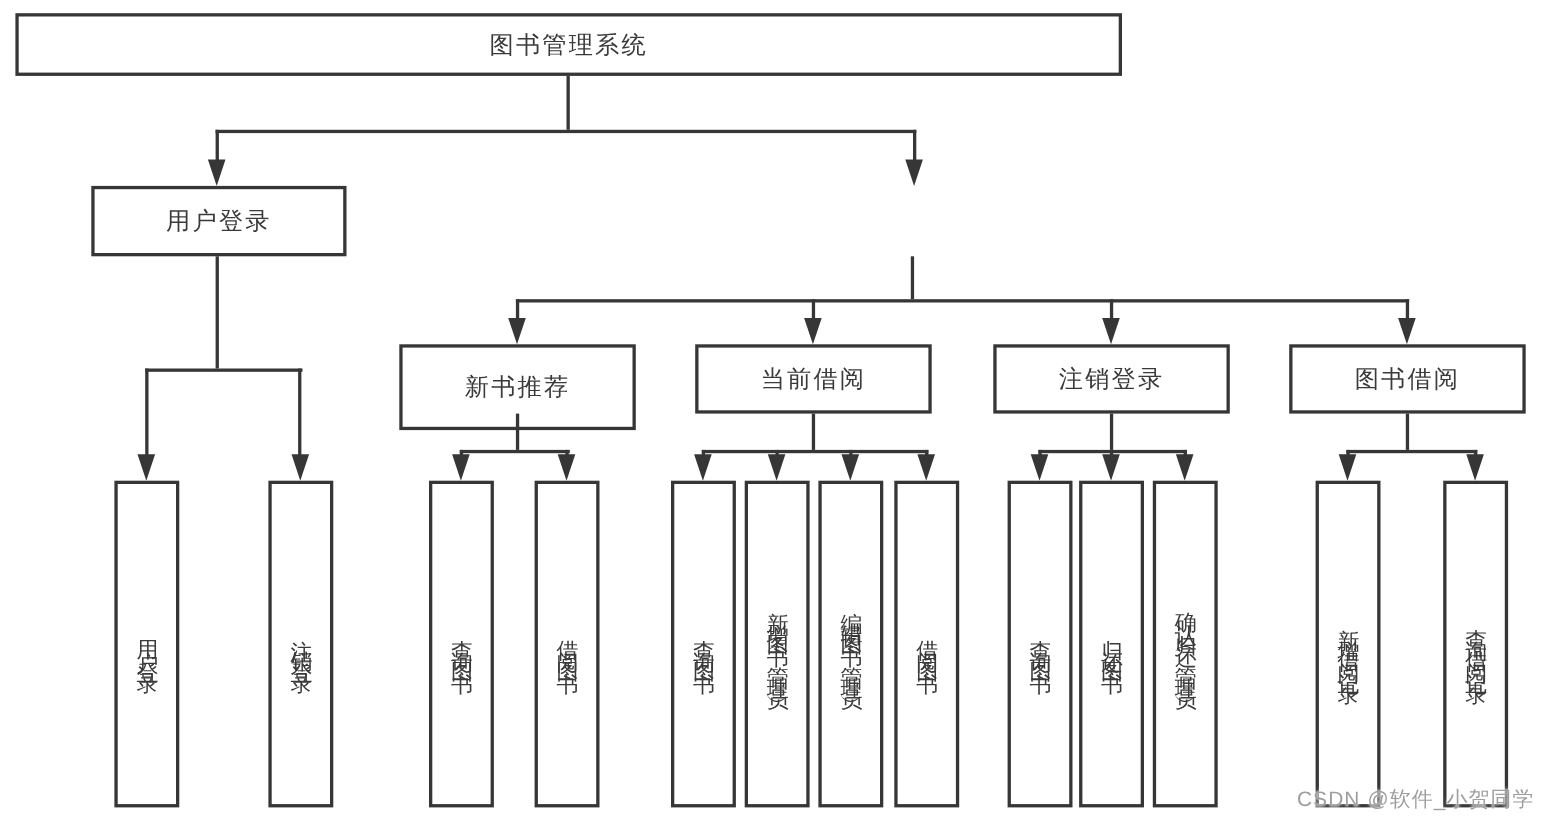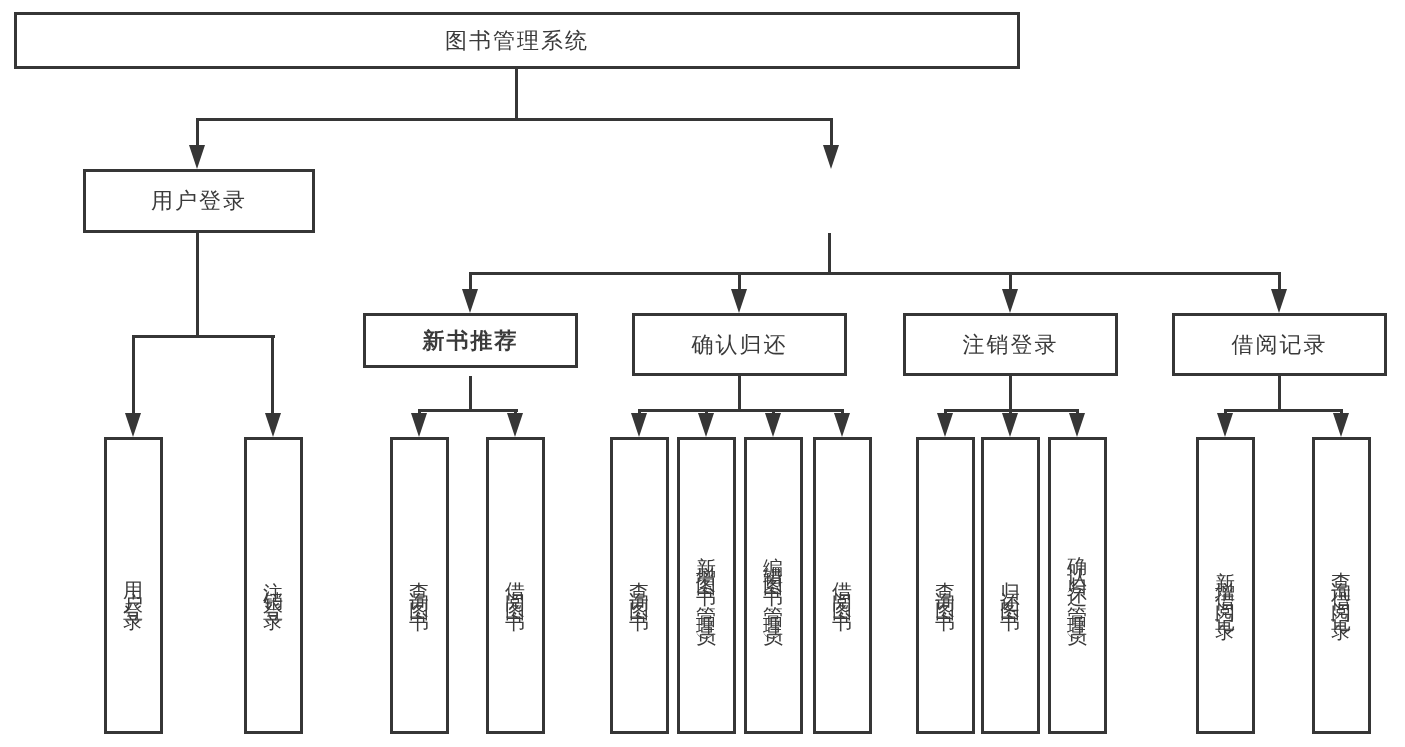--- a/index.html
+++ b/index.html
@@ -61,24 +61,24 @@
   <div class="h" style="left:469px;top:272px;width:812px;"></div>
   <div class="v" style="left:469px;top:272px;height:21px;"></div>
   <div class="arrow" style="left:462px;top:289px;"></div>
   <div class="v" style="left:738px;top:272px;height:21px;"></div>
   <div class="arrow" style="left:731px;top:289px;"></div>
   <div class="v" style="left:1009px;top:272px;height:21px;"></div>
   <div class="arrow" style="left:1002px;top:289px;"></div>
   <div class="v" style="left:1278px;top:272px;height:21px;"></div>
   <div class="arrow" style="left:1271px;top:289px;"></div>
 
-  <div class="node" style="left:363px;top:313px;width:215px;height:55px;font-weight:bold;">新书推荐</div>
-  <div class="node" style="left:632px;top:313px;width:215px;height:63px;">确认归还</div>
+  <div class="node" style="left:363px;top:313px;width:215px;height:78px;">新书推荐</div>
+  <div class="node" style="left:632px;top:313px;width:215px;height:63px;">当前借阅</div>
   <div class="node" style="left:903px;top:313px;width:215px;height:63px;">注销登录</div>
-  <div class="node" style="left:1172px;top:313px;width:215px;height:63px;">借阅记录</div>
+  <div class="node" style="left:1172px;top:313px;width:215px;height:63px;">图书借阅</div>
 
   <div class="v" style="left:469px;top:376px;height:33px;"></div>
   <div class="v" style="left:738px;top:376px;height:33px;"></div>
   <div class="v" style="left:1009px;top:376px;height:33px;"></div>
   <div class="v" style="left:1278px;top:376px;height:33px;"></div>
 
   <div class="h" style="left:418px;top:409px;width:100px;"></div>
   <div class="h" style="left:638px;top:409px;width:206px;"></div>
   <div class="h" style="left:944px;top:409px;width:135px;"></div>
   <div class="h" style="left:1224px;top:409px;width:119px;"></div>
@@ -146,14 +146,15 @@
     <span>确认归还（管理员）</span>
   </div>
 
   <div class="vnode" style="left:1196px;">
     <span>新增借阅记录</span>
   </div>
   <div class="vnode" style="left:1312px;">
     <span>查询借阅记录</span>
   </div>
 
+  <div class="watermark">CSDN @软件_小贺同学</div>
 
 </div>
 
 </body></html>

